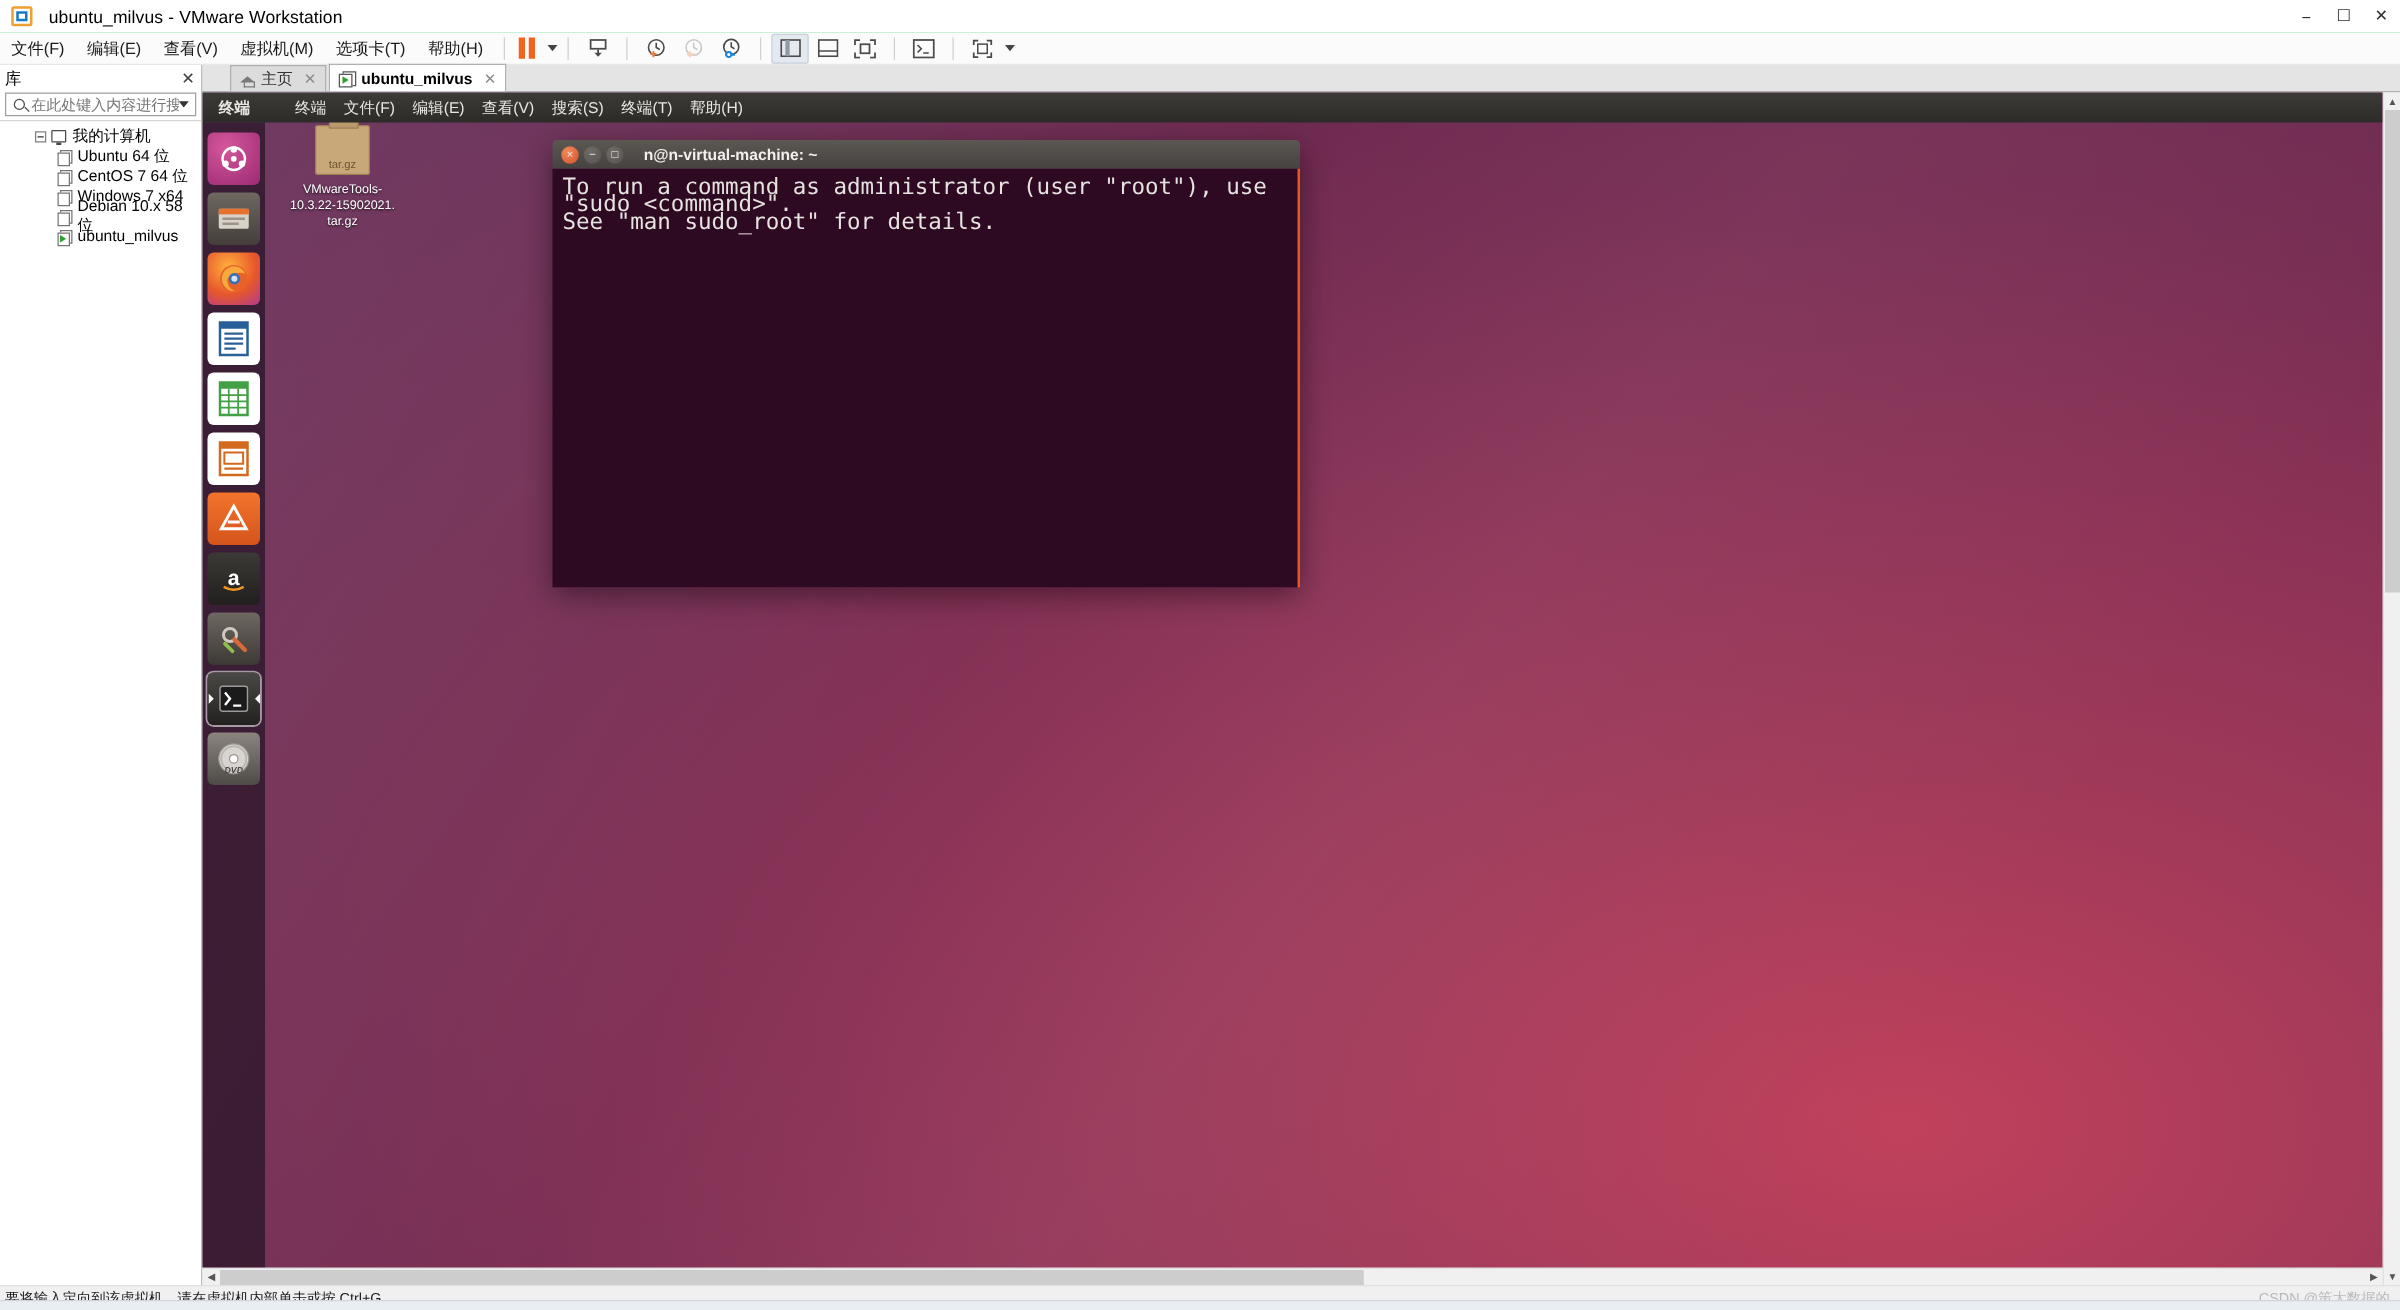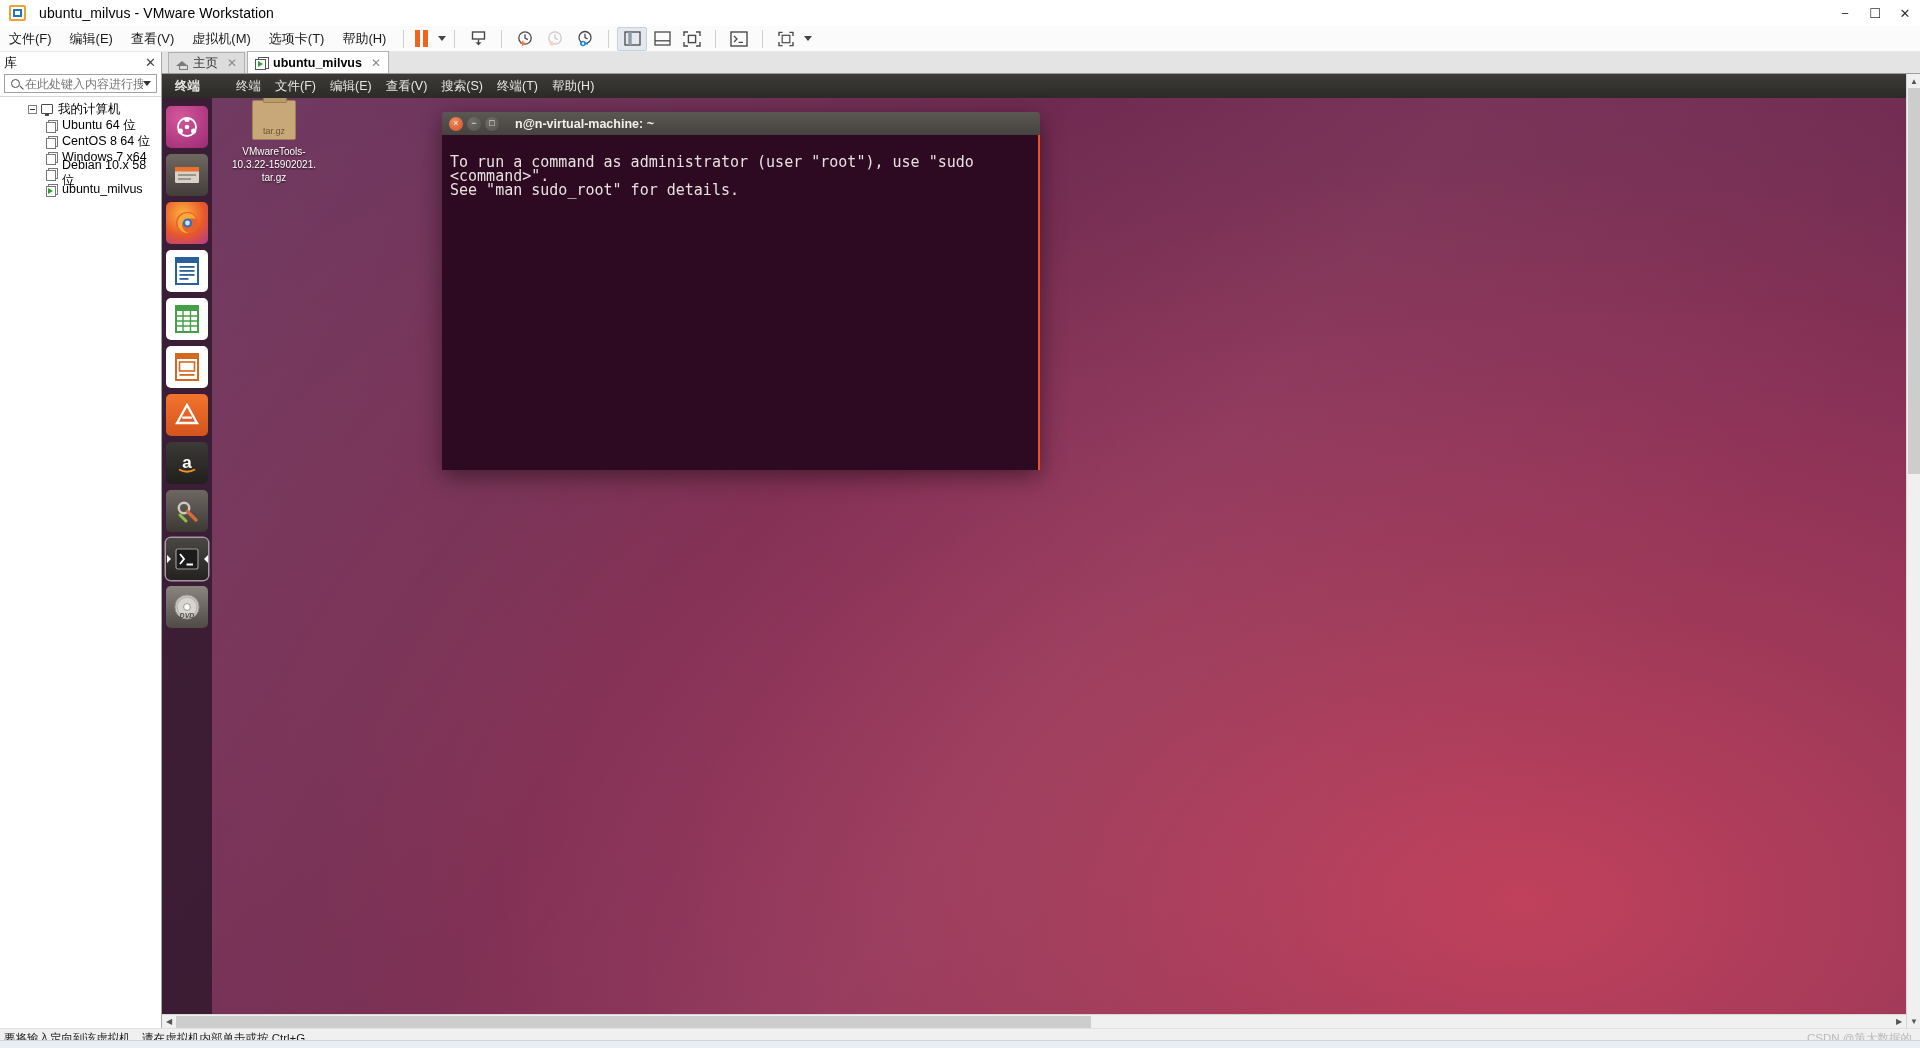--- a/index.html
+++ b/index.html
@@ -127,21 +127,21 @@
     border-left: 5px solid #2fa02f; border-top: 3.5px solid transparent;
     border-bottom: 3.5px solid transparent; z-index: 3;
   }
 
   
   .right-pane { flex: 1 1 auto; display: flex; flex-direction: column; min-width: 0; background: #f0f0f0; }
 
   
   .tabstrip {
     height: 22px; background: #e4e4e4; display: flex; align-items: flex-end;
-    padding-left: 6px; flex: 0 0 22px; border-bottom: 1px solid #9d9d9d;
+    padding-left: 22px; flex: 0 0 22px; border-bottom: 1px solid #9d9d9d;
   }
   .tab {
     height: 21px; display: flex; align-items: center; padding: 0 7px;
     font-size: 12.5px; background: #dcdcdc; border: 1px solid #b0b0b0;
     border-bottom: 0; margin-right: 2px; color: #333; gap: 5px;
   }
   .tab.active { background: #ffffff; color: #000; font-weight: bold; height: 22px; }
   .tab .x { font-size: 12px; color: #8a8a8a; margin-left: 4px; }
   .ico-home {
     width: 12px; height: 11px; position: relative; flex: 0 0 auto;
@@ -247,23 +247,23 @@
   .wbtn.max { background: radial-gradient(circle at 35% 30%, #6f6b66, #565250); }
   .wbtn span {
     position: absolute; inset: 0; display: flex; align-items: center;
     justify-content: center; color: #f2efe9; font-size: 9px; line-height: 1;
   }
   .term-title {
     flex: 1 1 auto; text-align: left; margin-left: 12px; color: #f3f0ec;
     font-size: 12.5px; font-weight: bold;
   }
   .term-body {
-    height: 335px; background: #2d0922; padding: 20px 8px;
+    height: 335px; background: #2d0922; padding: 8px 8px;
     font-family: "DejaVu Sans Mono", "Liberation Mono", monospace;
-    font-size: 15px; line-height: 14px; color: #e6e2df;
+    font-size: 18px; line-height: 14px; color: #e6e2df;
     border-right: 2px solid #e95420; position: relative;
   }
   .term-body .prompt-user { color: #4ae54a; font-weight: bold; }
   .term-body .prompt-path { color: #6d9eff; font-weight: bold; }
   .term-body .blank { height: 14px; }
 
   
   .hscroll {
     height: 14px; background: #f0f0f0; border-top: 1px solid #d6d6d6;
     display: flex; align-items: center; flex: 0 0 14px;
@@ -457,21 +457,21 @@
           <span class="ico-pc"></span>
           <span>我的计算机</span>
         </div>
 
         <div class="tree-row">
           <span class="ico-vm"></span>
           <span>Ubuntu 64 位</span>
         </div>
         <div class="tree-row">
           <span class="ico-vm"></span>
-          <span>CentOS 8 64 位</span>
+          <span>CentOS 7 64 位</span>
         </div>
         <div class="tree-row">
           <span class="ico-vm"></span>
           <span>Windows 7 x64</span>
         </div>
         <div class="tree-row">
           <span class="ico-vm"></span>
           <span>Debian 10.x 58 位</span>
         </div>
         <div class="tree-row">

